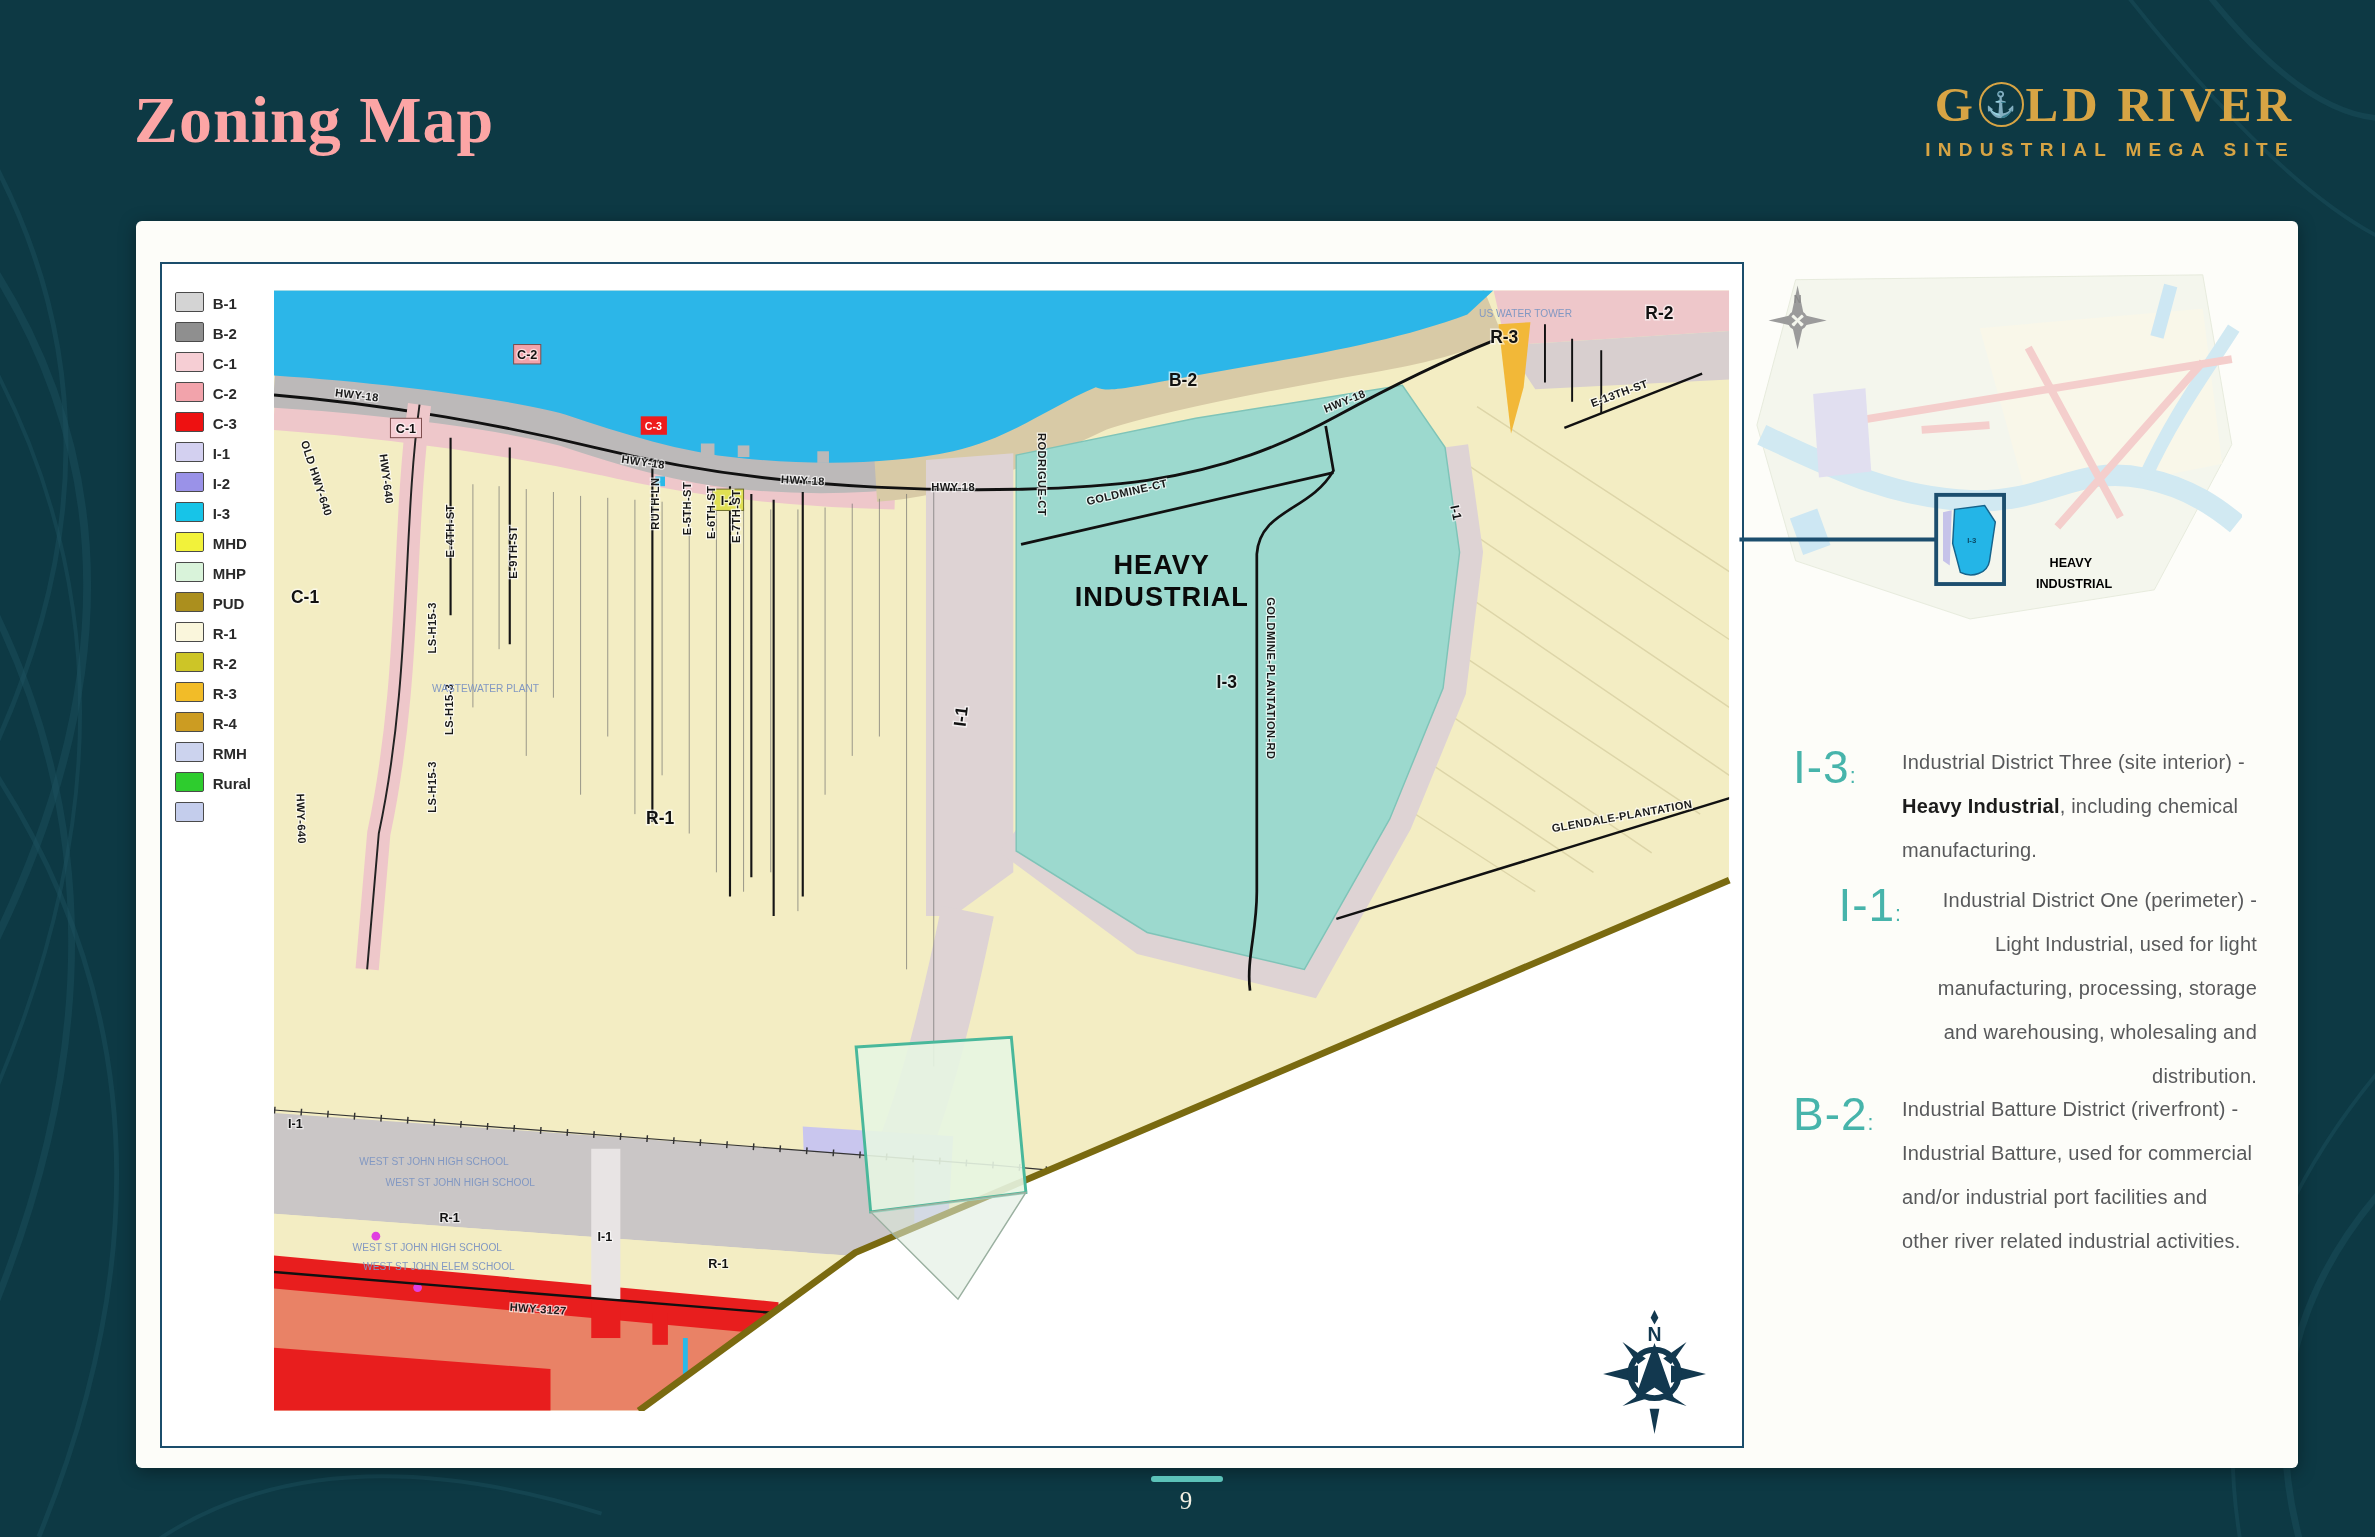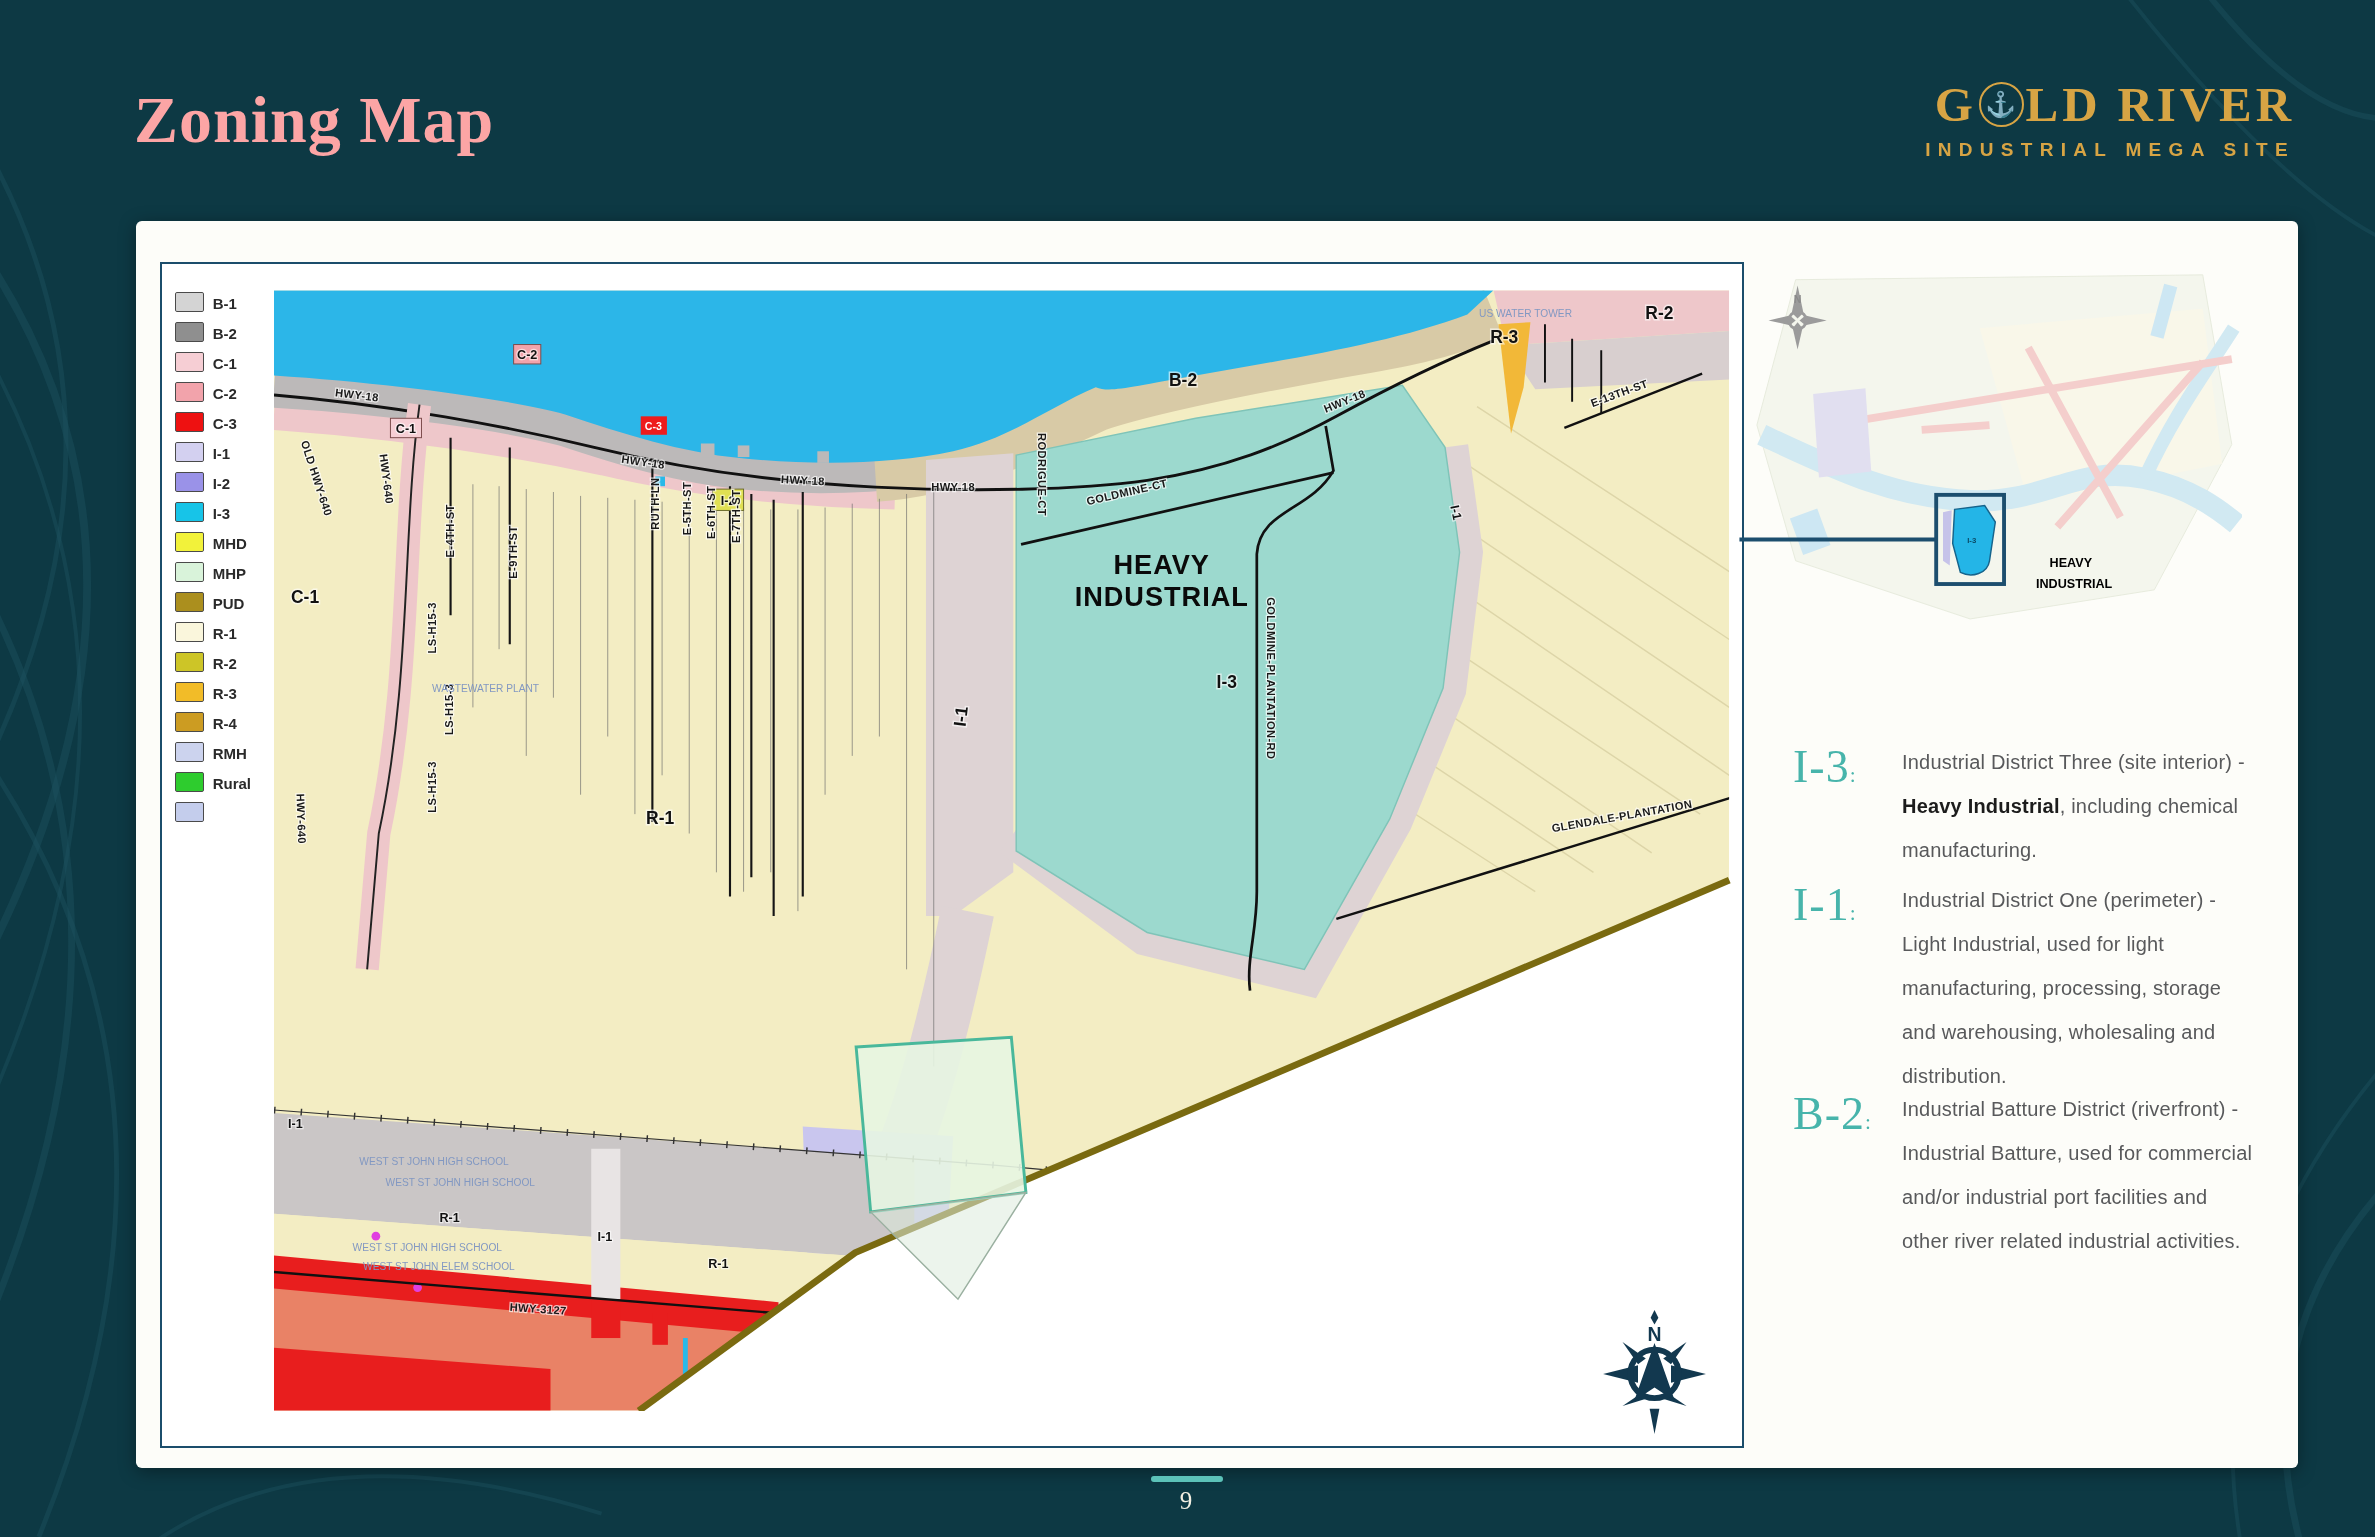--- a/index.html
+++ b/index.html
@@ -41,21 +41,21 @@
     stroke:rgba(255,255,255,.6);stroke-width:2.5px;paint-order:stroke;}
   .ml-big{font-size:28px;font-weight:bold;fill:#0a0a0a;letter-spacing:1px;}
   .ml-faint{font-size:10.5px;fill:#8298c2;}
   .ml-boxwhite{font-size:11px;font-weight:bold;fill:#ffffff;}
   
   .inset{position:absolute;left:1737px;top:270px;}
   .in-callout{font-size:13px;font-weight:bold;fill:#000;text-anchor:start;}
   .in-tiny{font-size:8px;font-weight:bold;fill:#0a4a66;text-anchor:start;}
   
   .zone-block{position:absolute;left:1793px;width:464px;display:flex;}
-  .zone-code{width:109px;flex:none;color:#47b4ab;font-size:46px;letter-spacing:1px;font-family:Liberation Serif, serif;}
+  .zone-code{width:109px;flex:none;color:#47b4ab;font-size:46px;letter-spacing:1px;}
   .zone-code .colon{font-size:21.3px;}
   .zone-text{flex:1;font-size:20px;line-height:44px;color:#58595b;letter-spacing:0.2px;}
   .zone-text b{color:#1c1c1c;}
   
   .compass{position:absolute;left:1599px;top:1308px;}
   
   .pn-line{position:absolute;left:1151px;top:1476px;width:72px;height:5.8px;
     border-radius:2.9px;background:#5cc2b8;}
   .page-number{position:absolute;left:1126px;top:1487px;width:120px;text-align:center;
     font-family:"Liberation Serif",serif;font-size:25px;color:#f2efe2;}
@@ -327,21 +327,21 @@
   <path d="M224,247 L255,243 L266,260 L260,300 C258,313 242,318 230,312 L222,282 Z" fill="#24b5e7" stroke="#16648c" stroke-width="1.5"></path>
   <text class="in-tiny" x="237" y="282">I-3</text>
   <text class="in-callout" x="322" y="306">HEAVY</text>
   <text class="in-callout" x="308" y="328">INDUSTRIAL</text>
 </svg>
 
 <div class="zone-block" style="top:740px;">
   <div class="zone-code"><span>I-3</span><span class="colon">:</span></div>
   <div class="zone-text"><span>Industrial District Three (site interior) - </span><b>Heavy Industrial</b><span>, including chemical manufacturing.</span></div>
 </div>
-<div class="zone-block" style="top:878px;">
+<div class="zone-block" style="top:878px;text-align:right;">
   <div class="zone-code"><span>I-1</span><span class="colon">:</span></div>
   <div class="zone-text"><span>Industrial District One (perimeter) - Light Industrial, used for light manufacturing, processing, storage and warehousing, wholesaling and distribution.</span><b></b><span></span></div>
 </div>
 <div class="zone-block" style="top:1087px;">
   <div class="zone-code"><span>B-2</span><span class="colon">:</span></div>
   <div class="zone-text"><span>Industrial Batture District (riverfront) - Industrial Batture, used for commercial and/or industrial port facilities and other river related industrial activities.</span><b></b><span></span></div>
 </div>
 
 <svg class="compass" width="112" height="128" viewBox="0 0 115 132">
   <g fill="#12384f">

